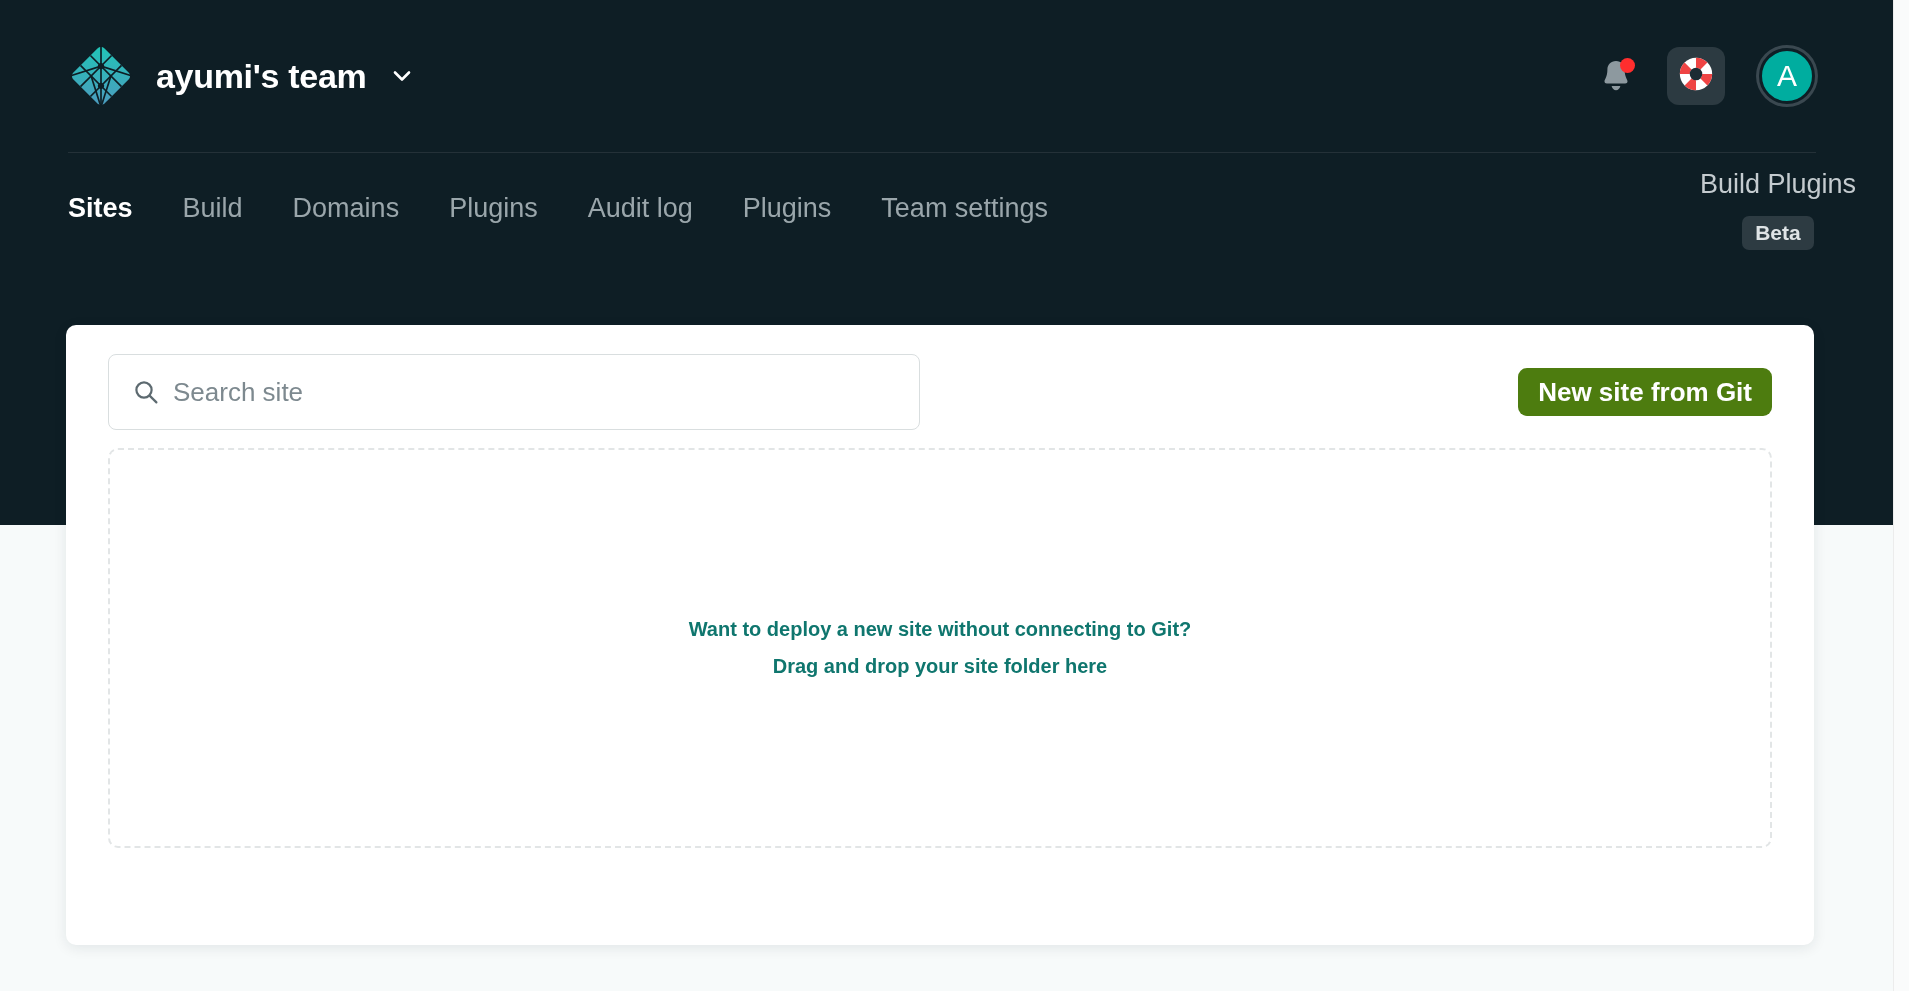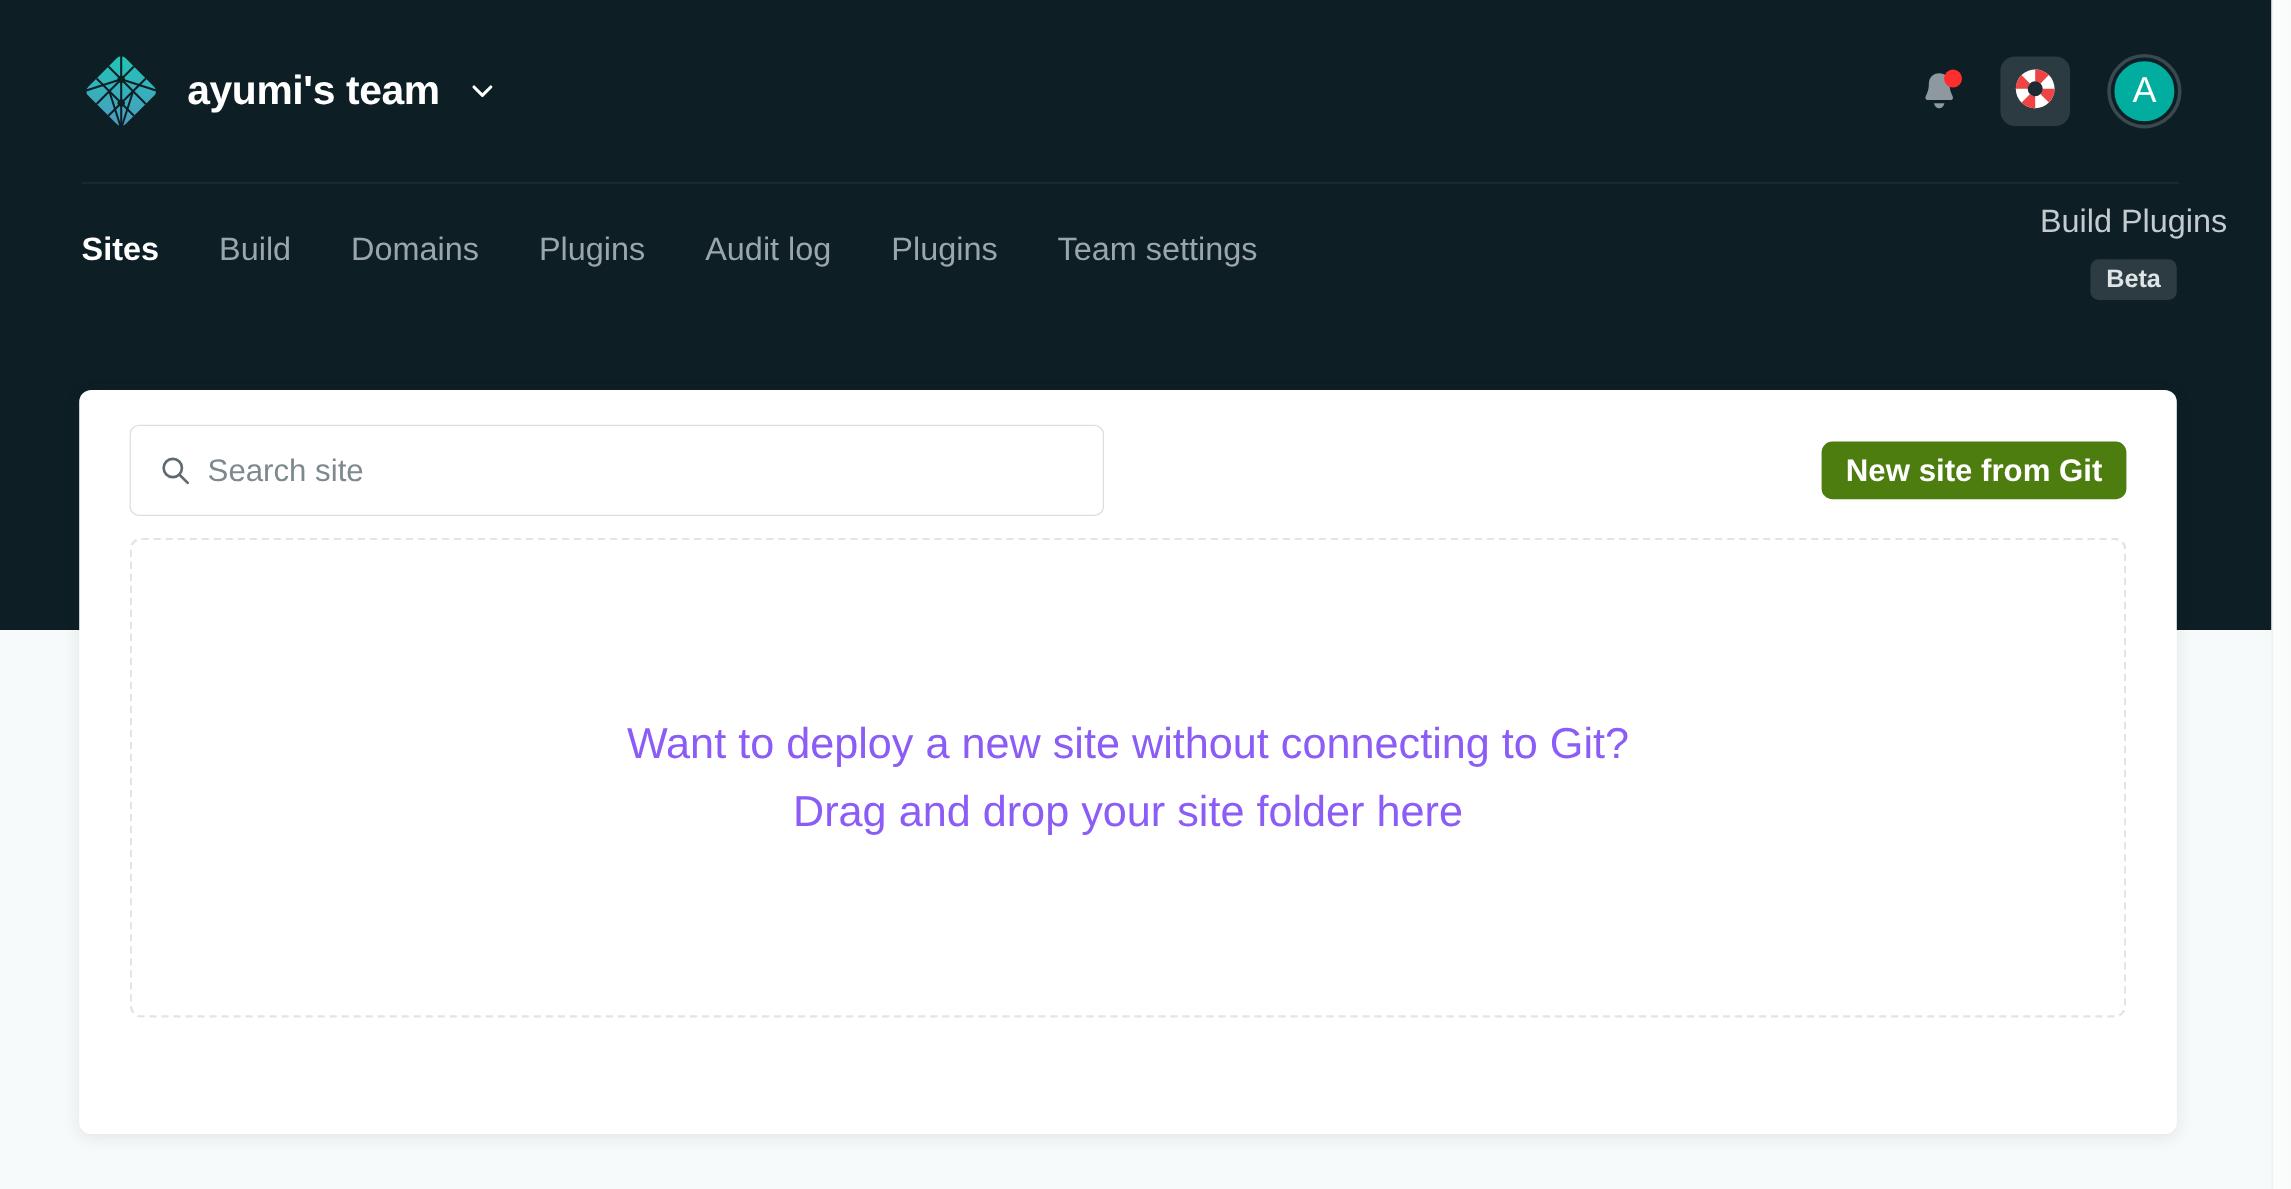--- a/index.html
+++ b/index.html
@@ -276,24 +276,25 @@
     border-radius: 10px;
     display: flex;
     flex-direction: column;
     align-items: center;
     justify-content: center;
     gap: 14px;
     cursor: pointer;
   }
 
   .dz-line {
-    font-size: 36px;
-    color: #8b5cf6;
+    font-size: 20px;
+    color: #0f766e;
     text-align: center;
     white-space: nowrap;
+    font-weight: bold;
   }
 </style>
 </head>
 <body>
 
 <div id="page">
 
   <div class="header-bg"></div>
 
   <div class="topbar">

